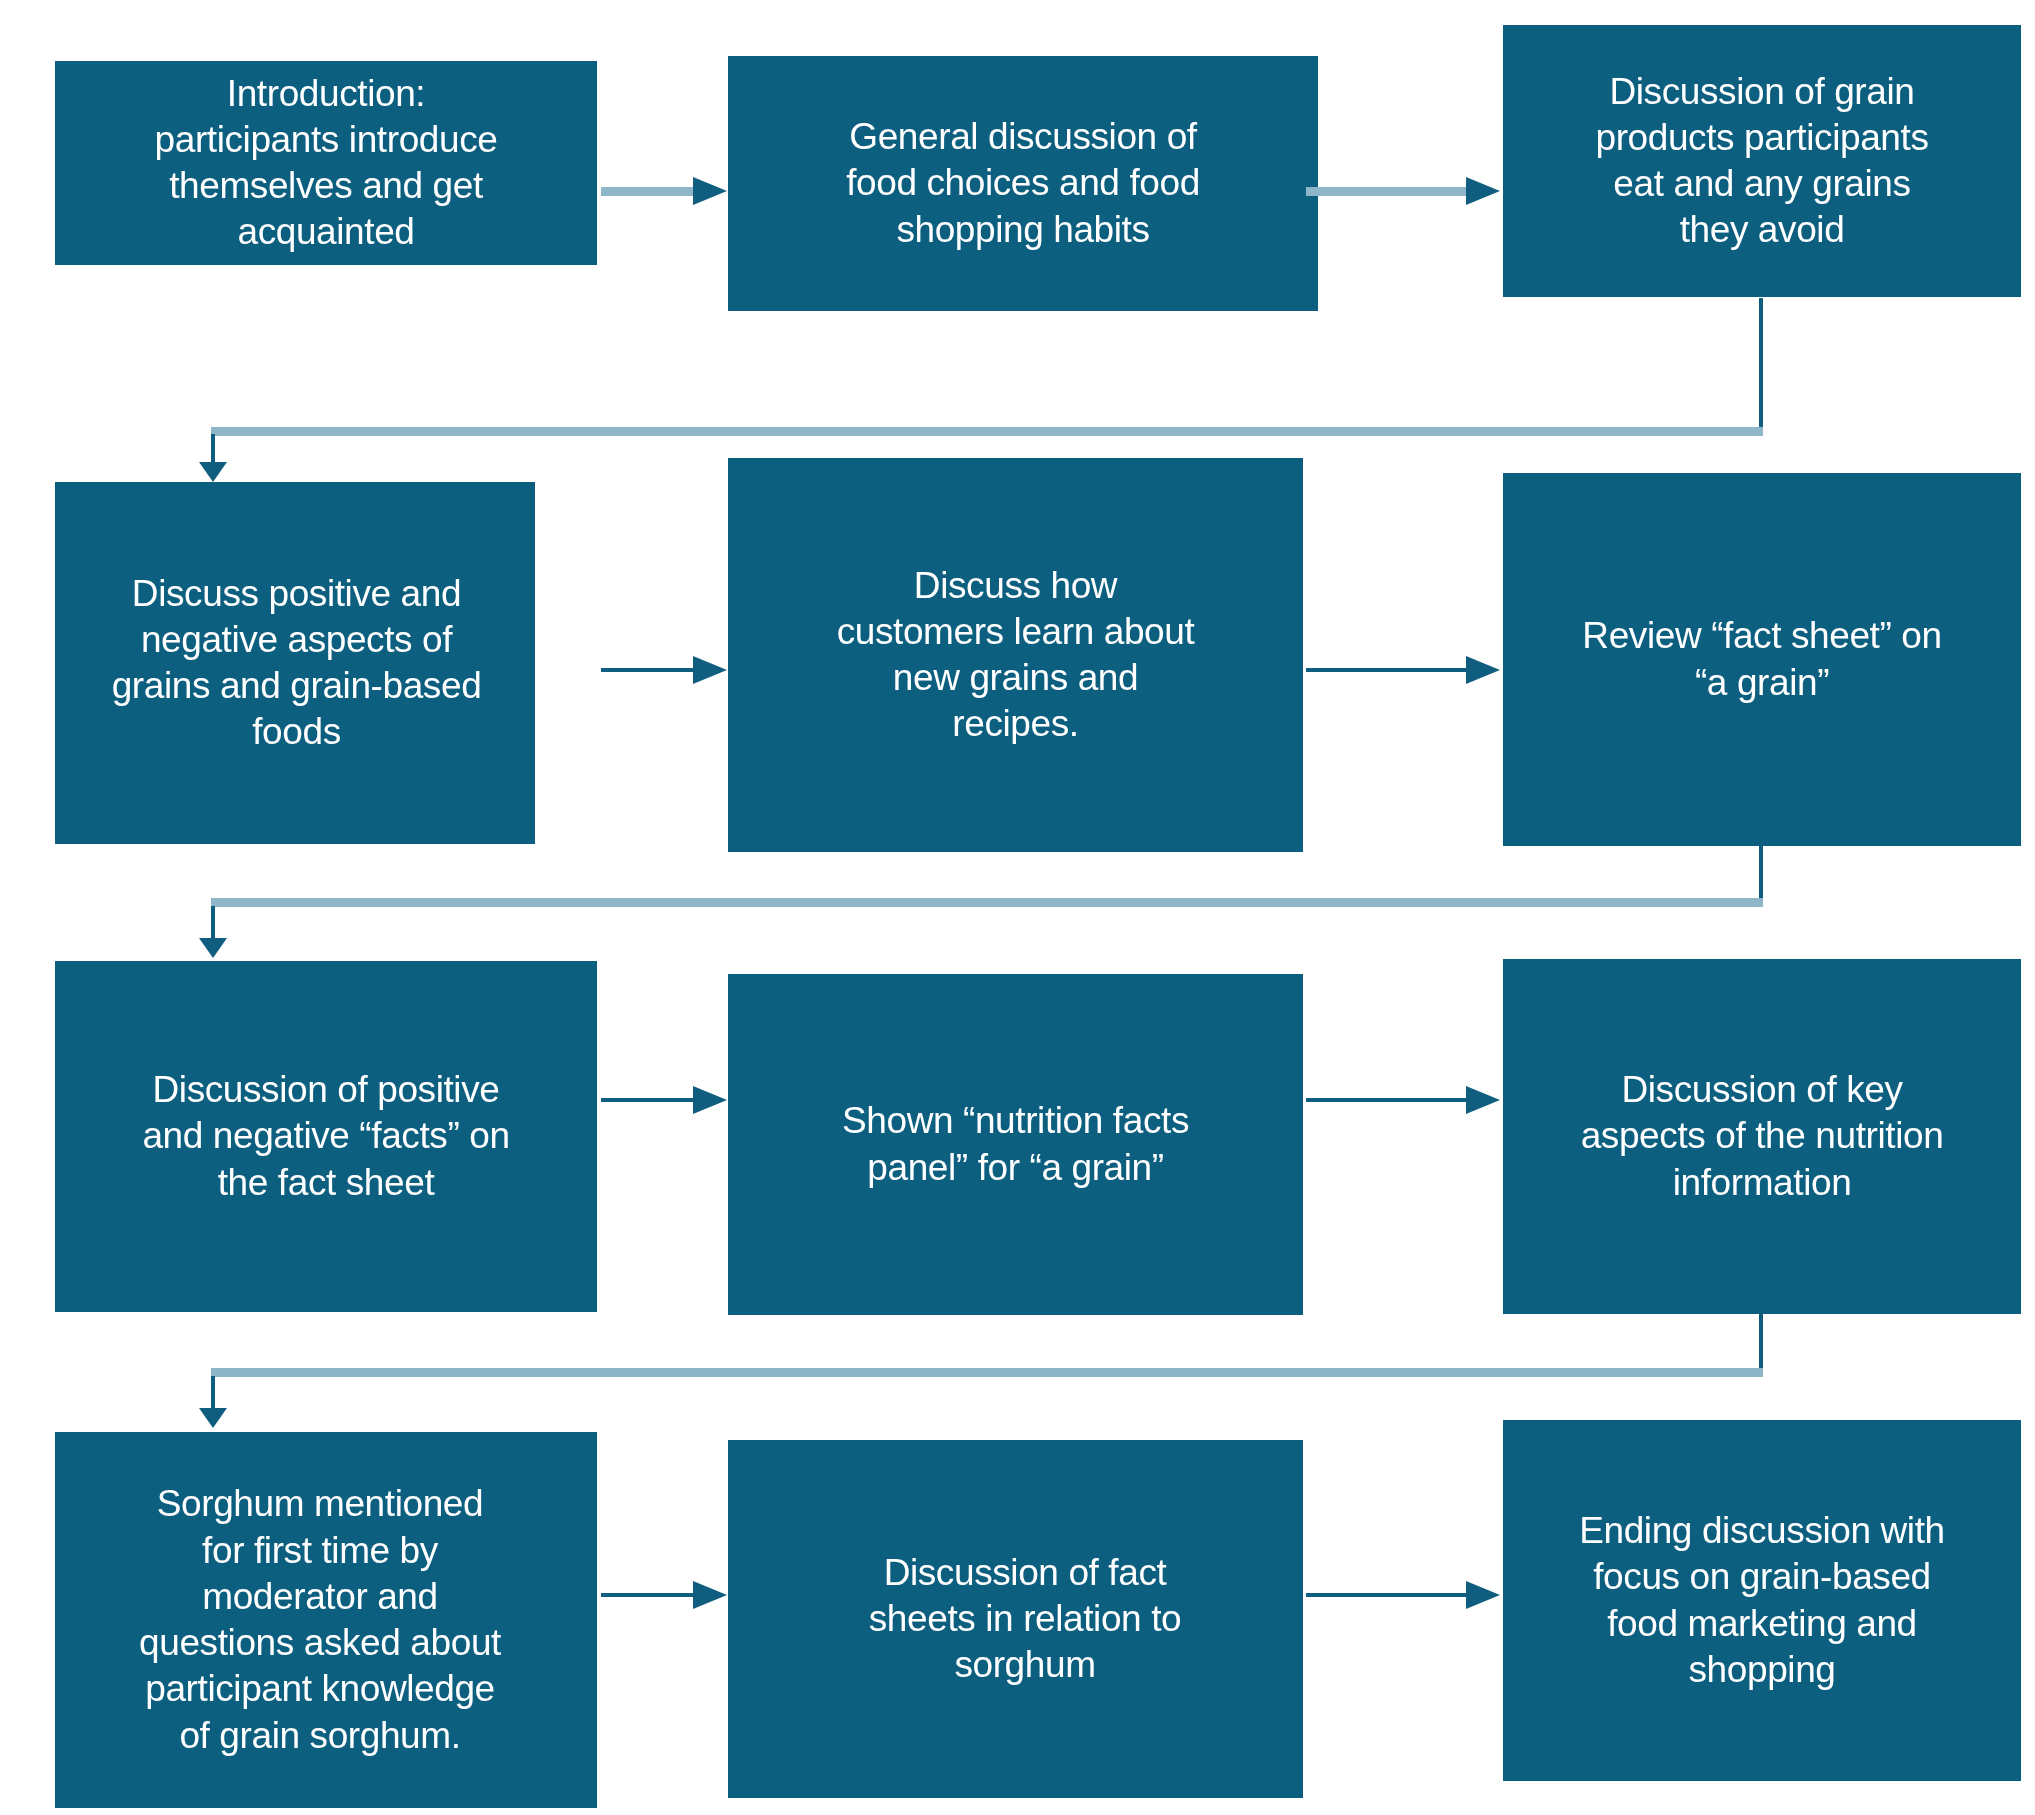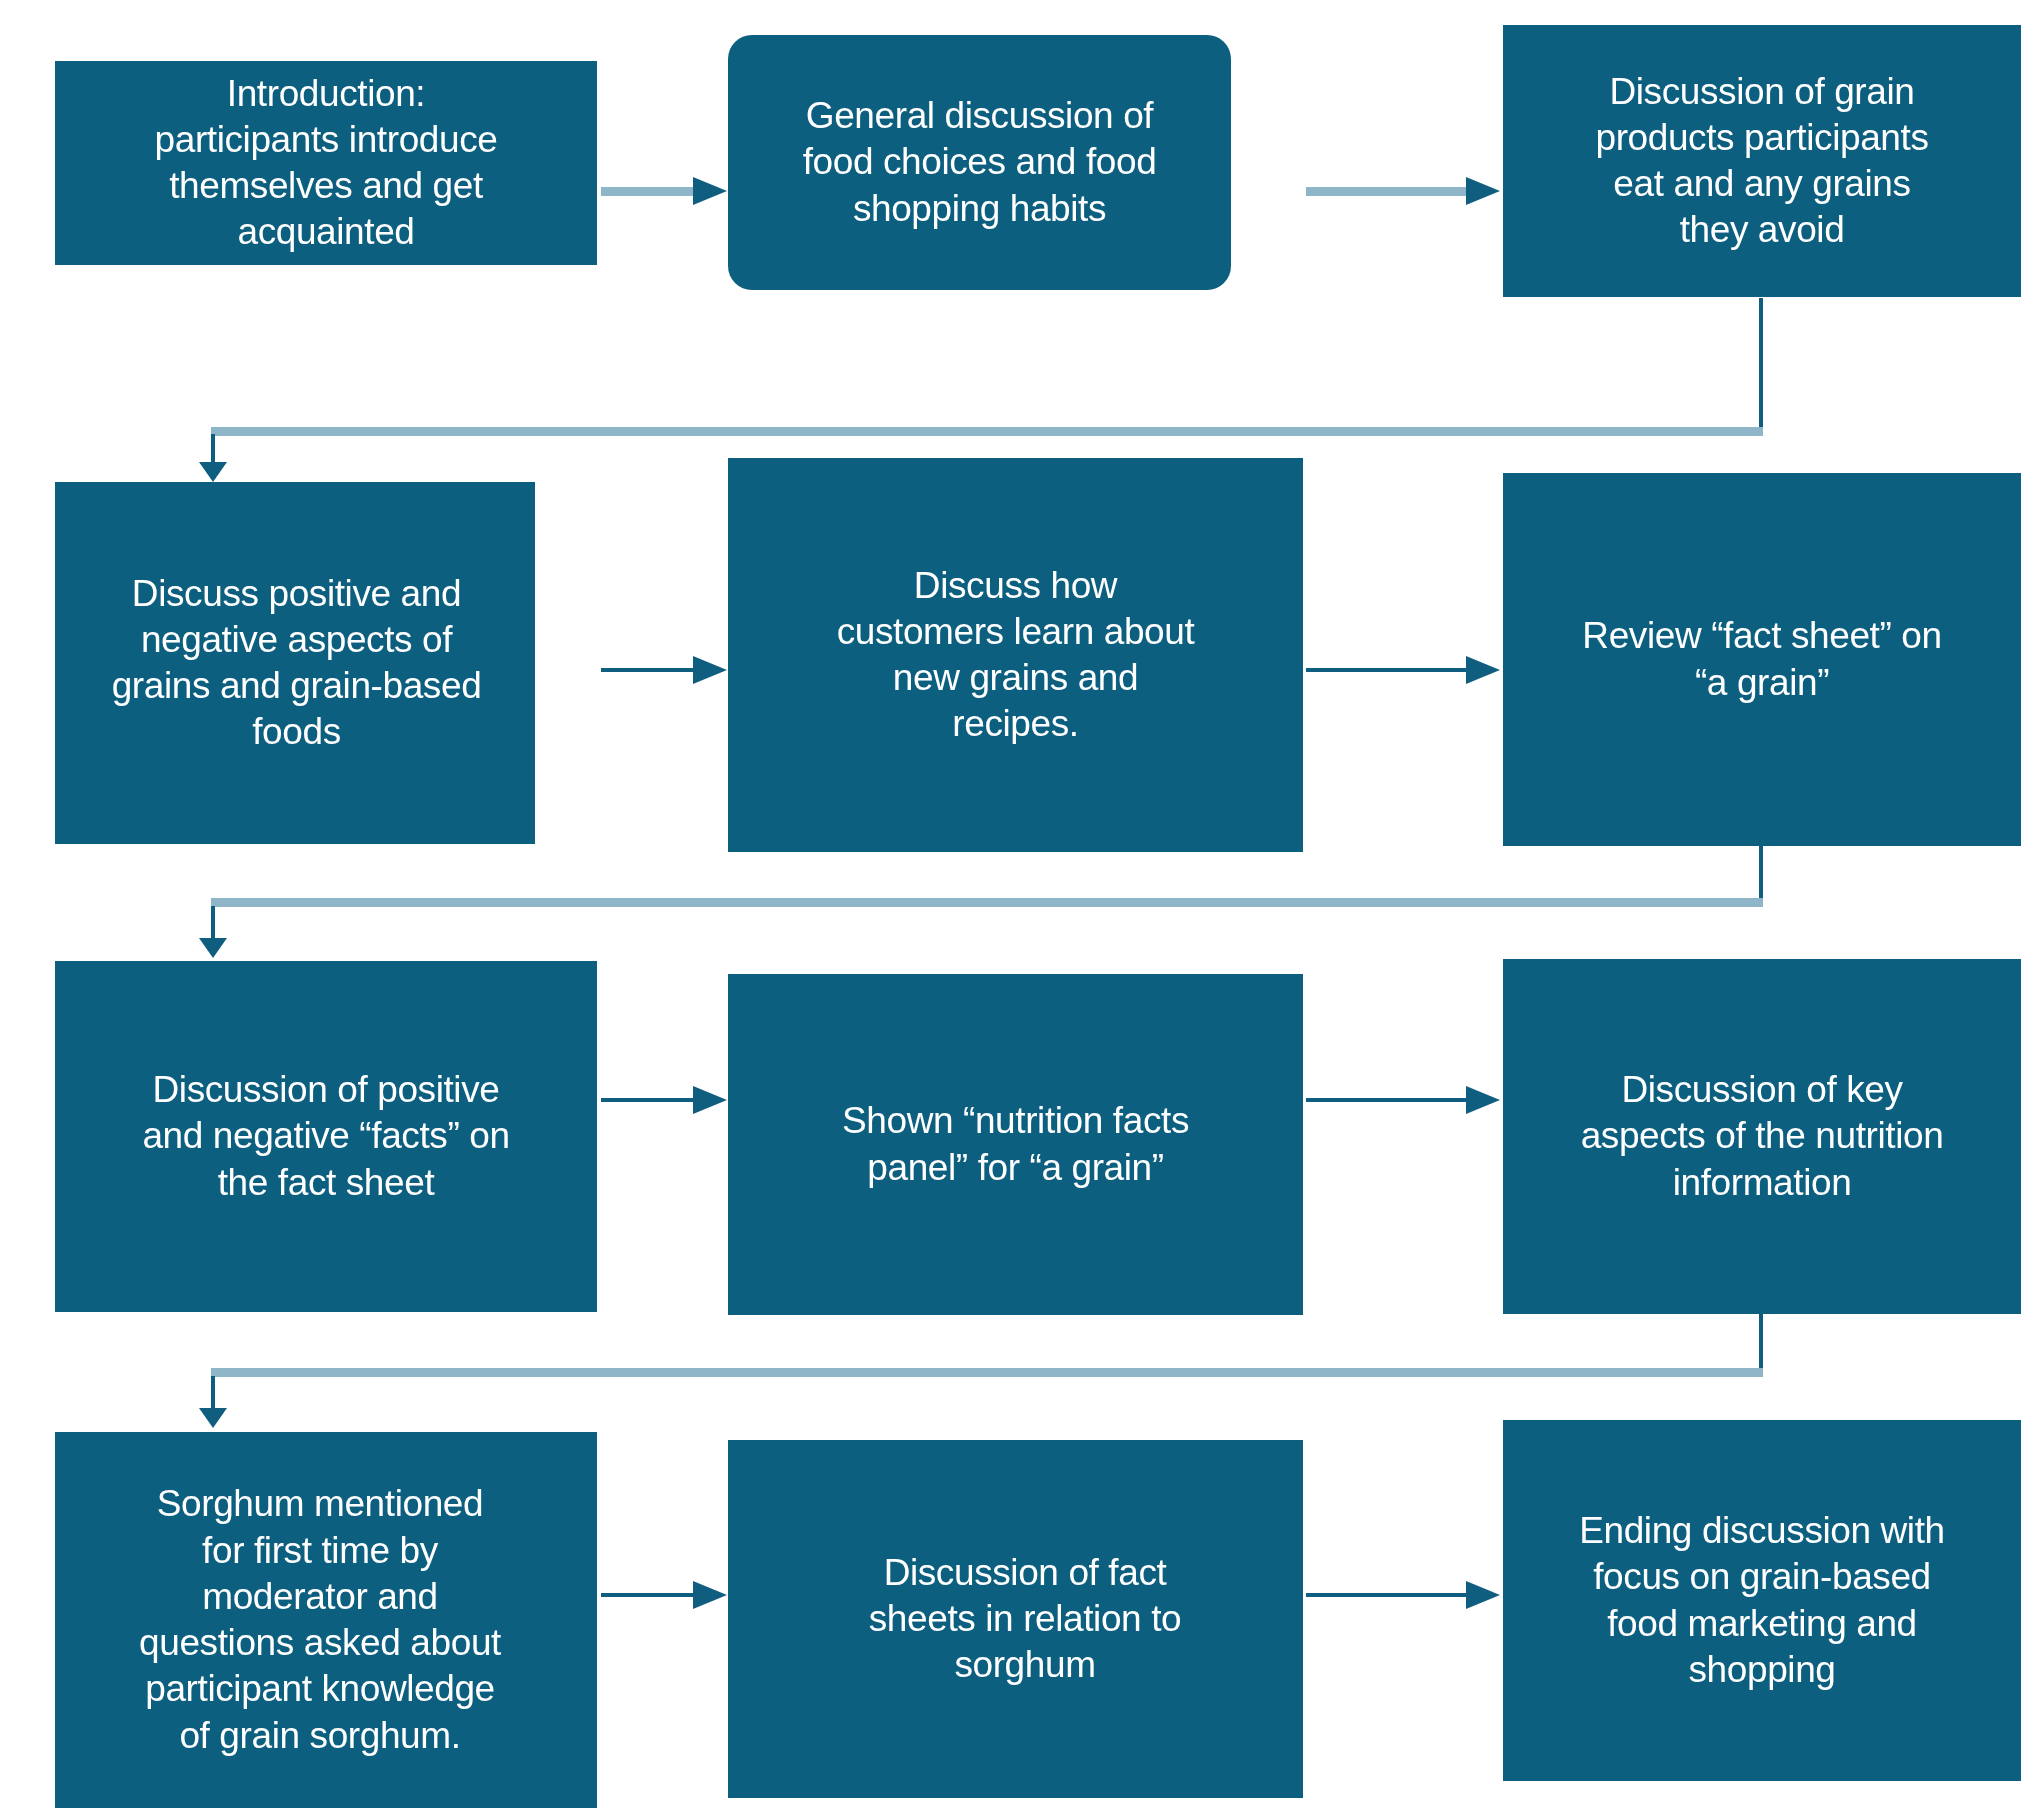--- a/index.html
+++ b/index.html
@@ -57,21 +57,21 @@
 <body>
 
 <div id="page">
 
   <div class="box" style="left:55px;top:61px;width:542px;height:204px;">
     <span class="box-label">Introduction:
 participants introduce
 themselves and get
 acquainted</span>
   </div>
-  <div class="box" style="left:728px;top:35px;width:503px;height:255px;border-radius:24px;">
+  <div class="box" style="left:728px;top:56px;width:590px;height:255px;">
     <span class="box-label">General discussion of
 food choices and food
 shopping habits</span>
   </div>
   <div class="box" style="left:1503px;top:25px;width:518px;height:272px;">
     <span class="box-label">Discussion of grain
 products participants
 eat and any grains
 they avoid</span>
   </div>

